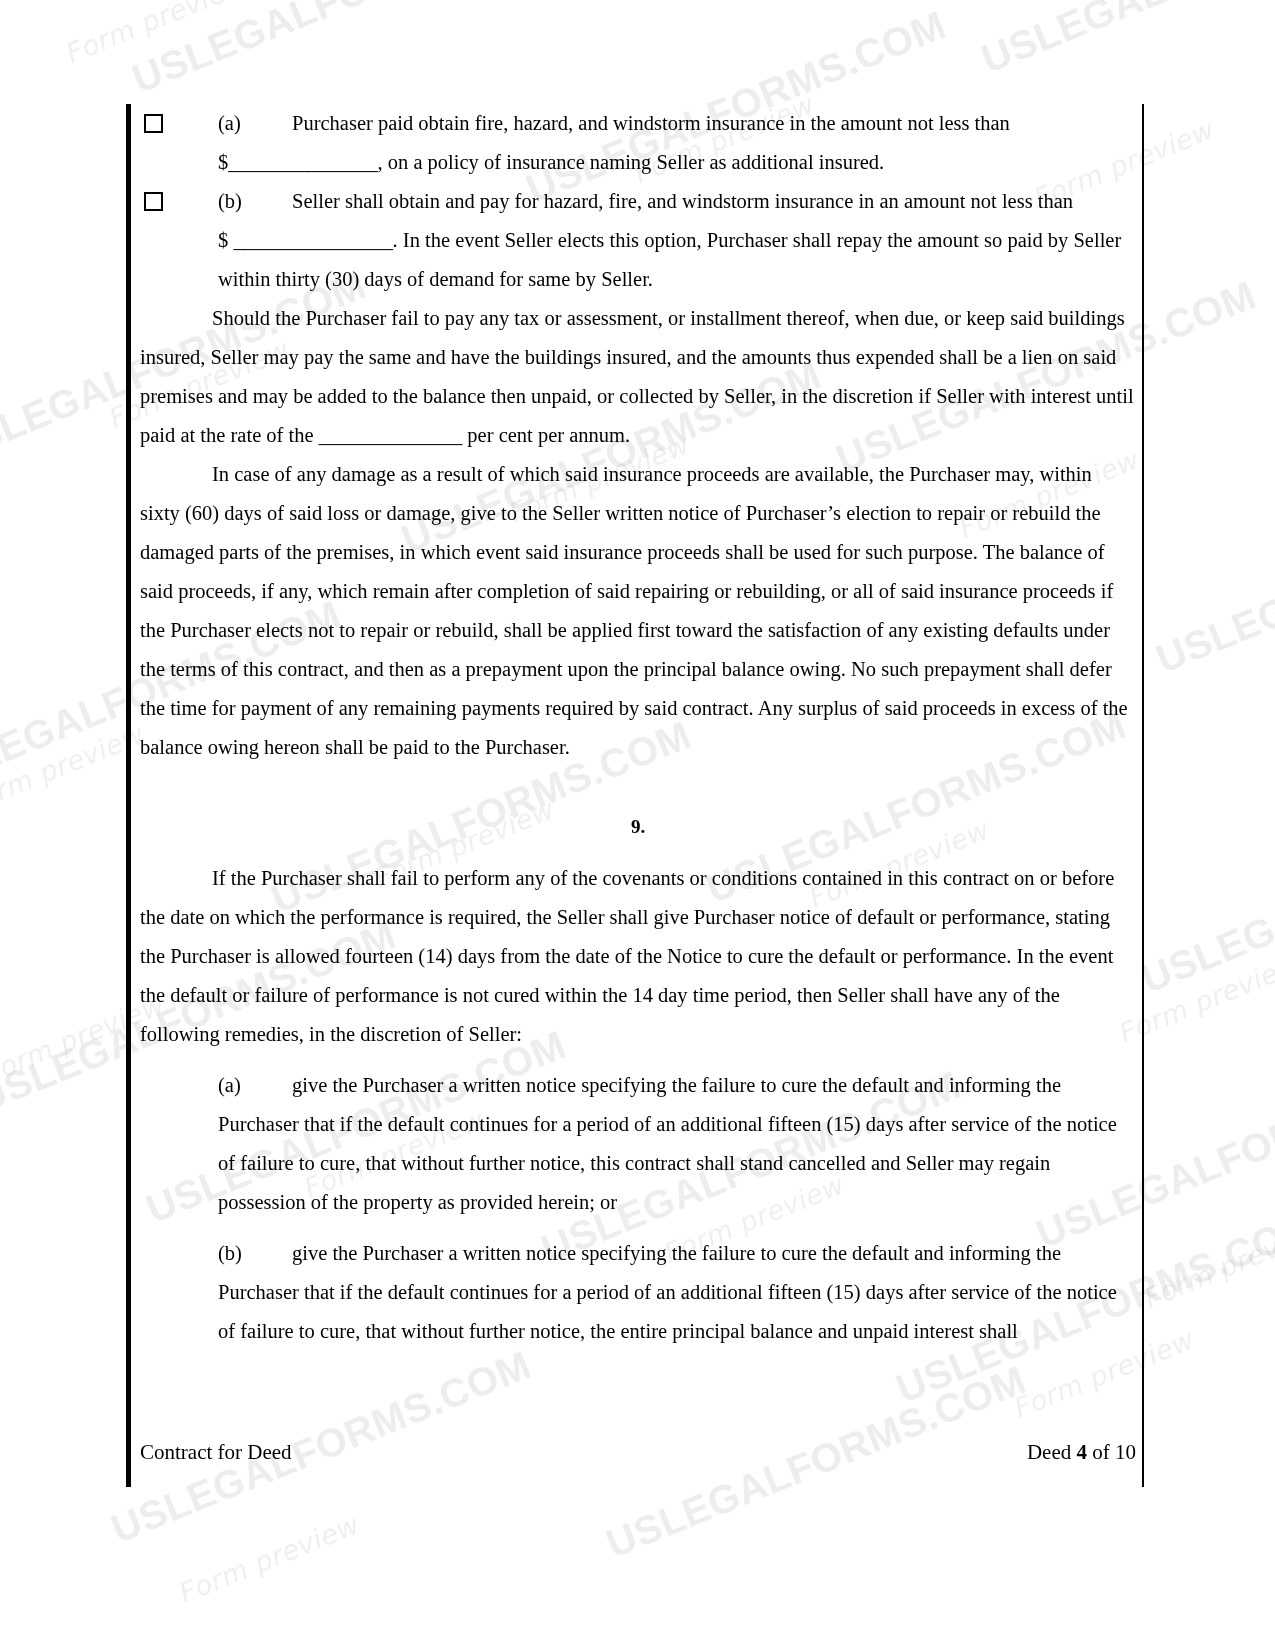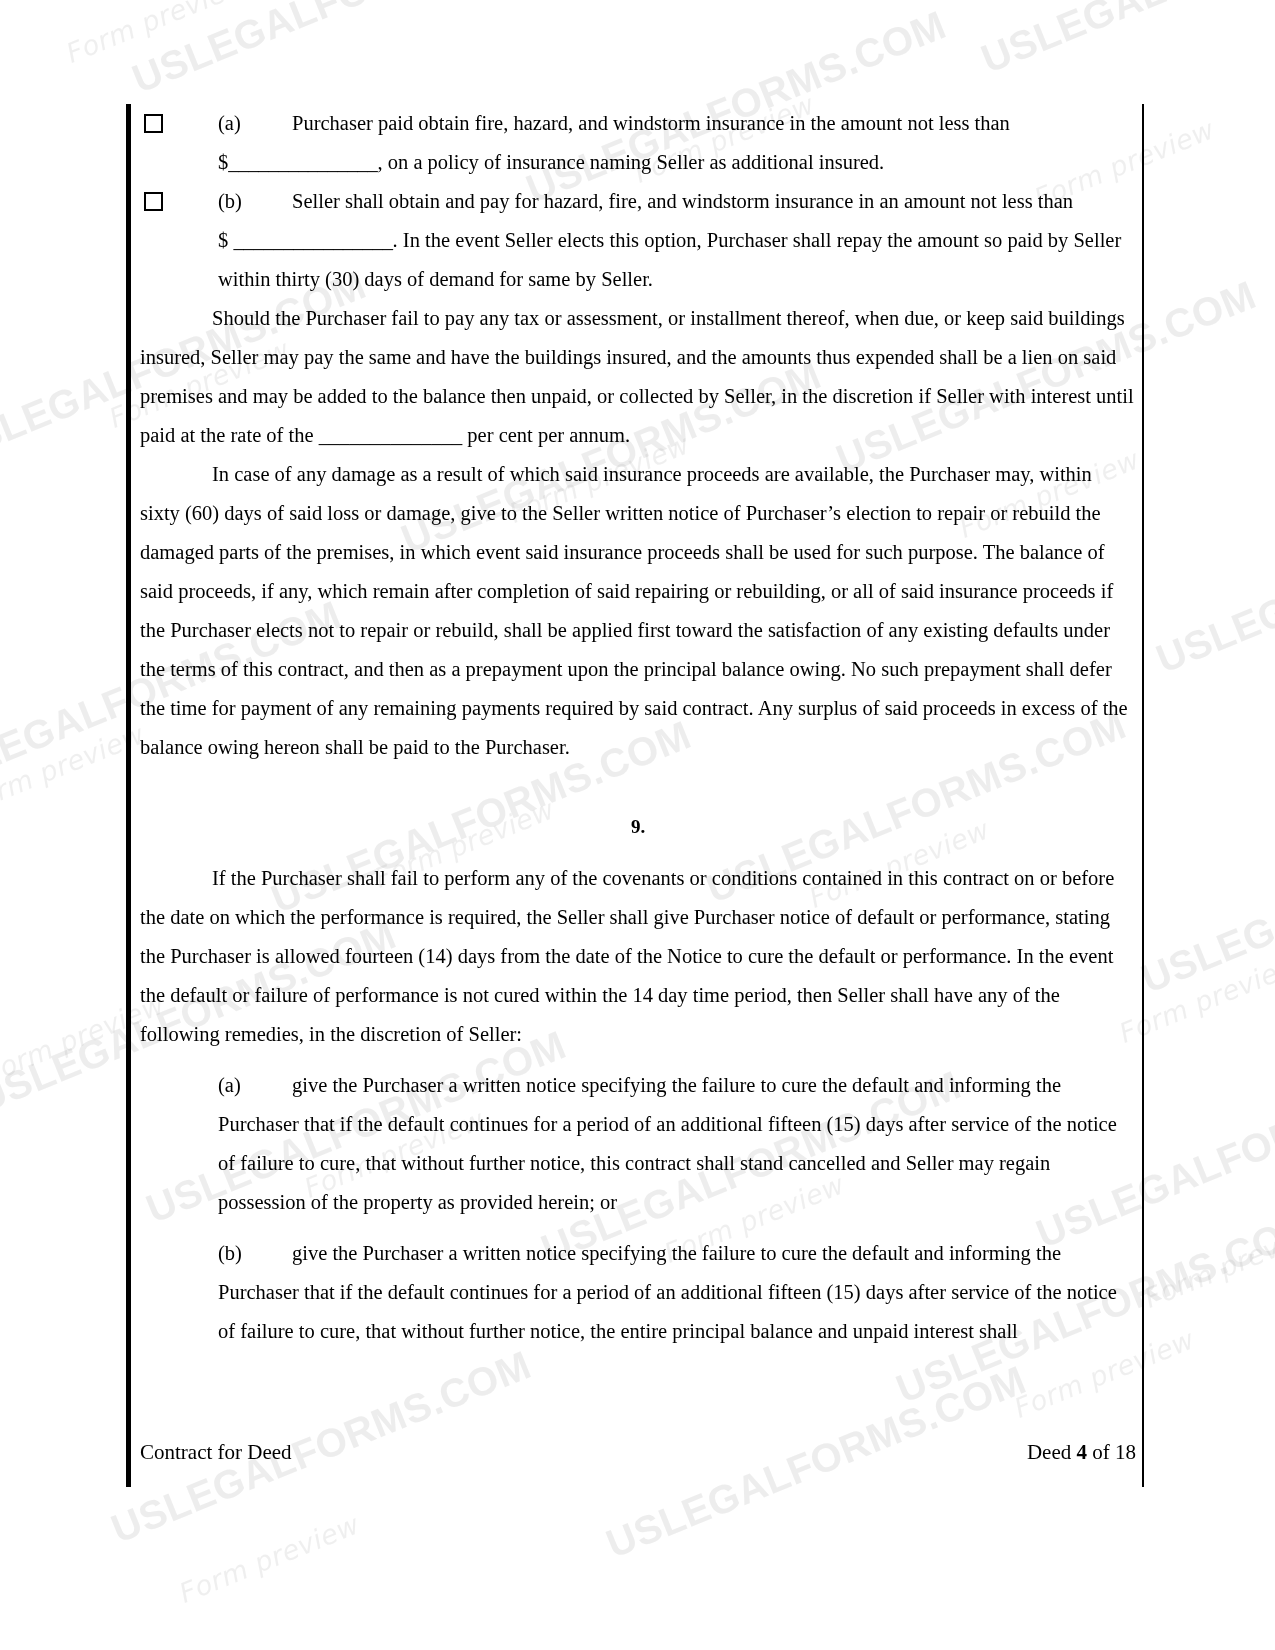--- a/index.html
+++ b/index.html
@@ -214,14 +214,14 @@
   </div>
 
   <div class="lettered-row nobox">
     <span class="lbl">(b)</span><span>give the Purchaser a written notice specifying the failure to cure the default and informing the Purchaser that if the default continues for a period of an additional fifteen (15) days after service of the notice of failure to cure, that without further notice, the entire principal balance and unpaid interest shall</span>
   </div>
 
 </div>
 
 <div id="page-footer">
   <span>Contract for Deed</span>
-  <span class="pg"><span>Deed </span><b>4</b><span> of </span><span>18</span></span>
+  <span class="pg"><span>Deed </span><b>4</b><span> of </span><span>10</span></span>
 </div>
 
 </body></html>

